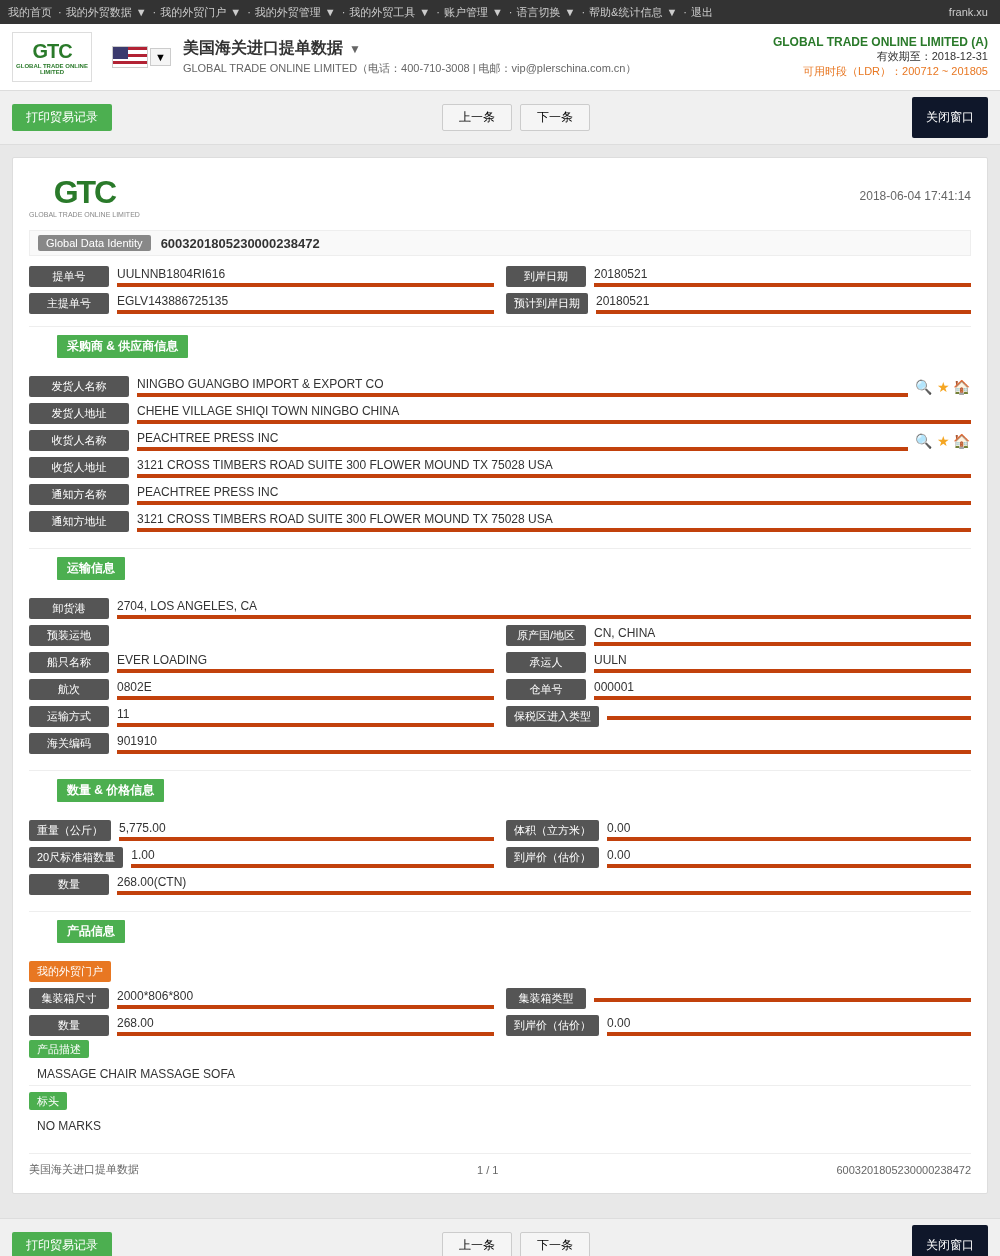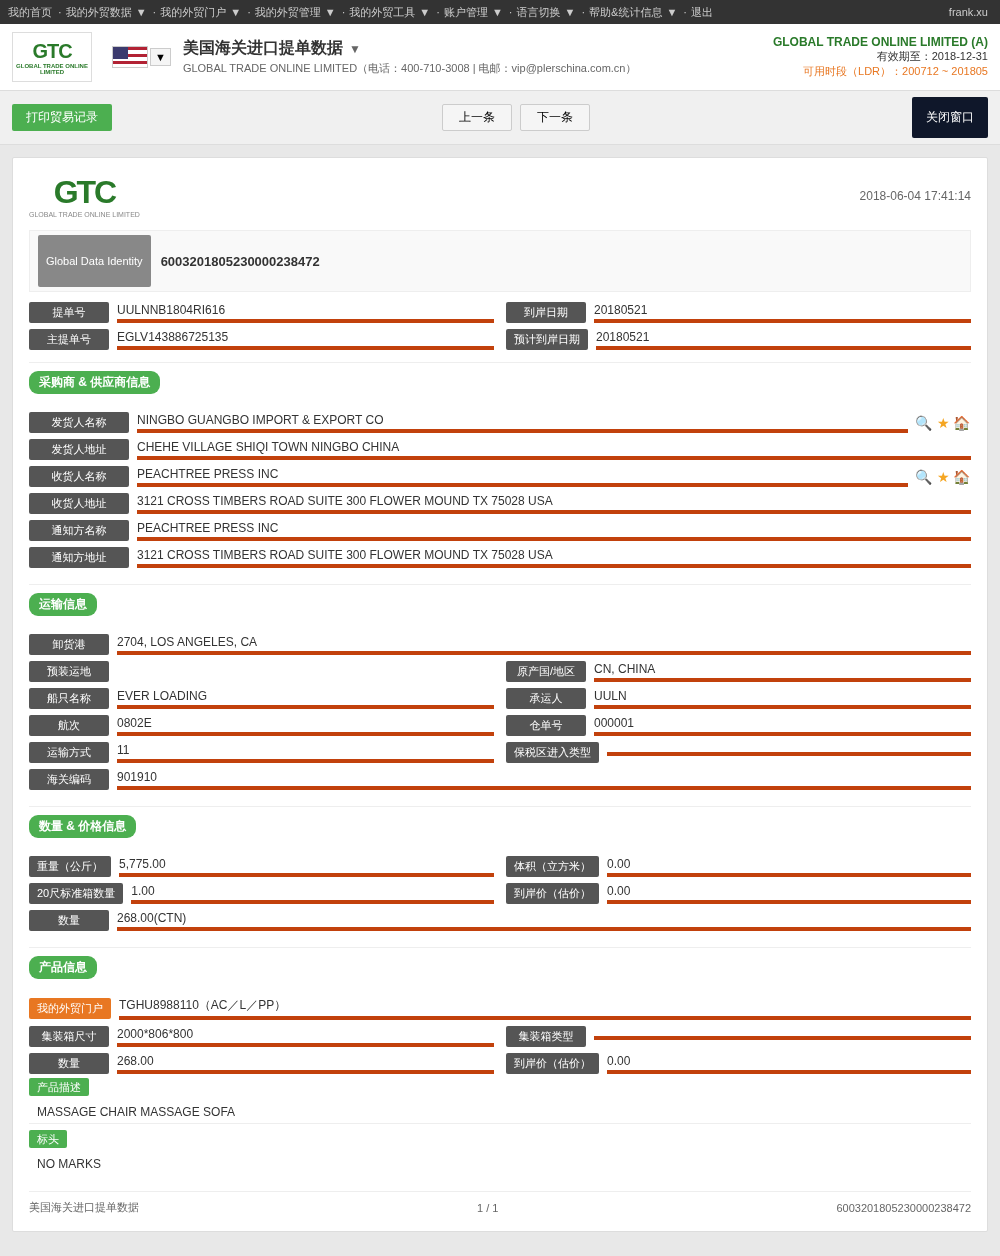--- a/index.html
+++ b/index.html
@@ -36,39 +36,39 @@
     
     .main-content { padding: 12px; }
     .record-card { background: #fff; border: 1px solid #ddd; border-radius: 2px; padding: 16px; margin-bottom: 12px; }
     
     
     .card-header { display: flex; justify-content: space-between; align-items: center; margin-bottom: 12px; }
     .card-logo { display: flex; flex-direction: column; align-items: center; }
     .card-datetime { font-size: 12px; color: #666; }
 
     
-    .section-label { display: inline-block; background: #4CAF50; color: #fff; padding: 3px 10px; border-radius: 9px; font-size: 12px; font-weight: bold; margin-bottom: 10px; }
+    .section-label { display: inline-block; background: #4CAF50; color: #fff; padding: 3px 10px; border-radius: 1px; font-size: 12px; font-weight: bold; margin-bottom: 10px; margin-left: 28px; }
 
     
     .field-row { display: flex; align-items: center; margin-bottom: 6px; }
     .field-label { background: #555; color: #fff; padding: 3px 8px; border-radius: 2px; font-size: 11px; min-width: 80px; text-align: center; margin-right: 8px; white-space: nowrap; }
     .field-label.wide { min-width: 100px; }
     .field-value { flex: 1; font-size: 12px; color: #333; border-bottom: 4px solid #c2410c; padding-bottom: 2px; }
     .field-icons { display: flex; gap: 4px; margin-left: 8px; }
     .icon-search { color: #888; font-size: 14px; cursor: pointer; }
     .icon-star { color: #f5a623; font-size: 14px; cursor: pointer; }
     .icon-home { color: #4CAF50; font-size: 14px; cursor: pointer; }
 
     
     .field-row-double { display: flex; gap: 12px; margin-bottom: 6px; }
     .field-half { display: flex; align-items: center; flex: 1; }
 
     
     .gdi-row { display: flex; align-items: center; margin-bottom: 10px; background: #f9f9f9; padding: 4px 8px; border: 1px solid #eee; }
-    .gdi-label { background: #888; color: #fff; padding: 20px 8px; border-radius: 2px; font-size: 11px; margin-right: 10px; white-space: nowrap; }
+    .gdi-label { background: #888; color: #fff; padding: 2px 8px; border-radius: 2px; font-size: 11px; margin-right: 10px; white-space: nowrap; }
     .gdi-value { font-size: 13px; color: #333; font-weight: bold; }
 
     
     .section { margin-bottom: 16px; }
     .section-header { margin-bottom: 8px; }
 
     
     .card-footer { display: flex; justify-content: space-between; align-items: center; margin-top: 12px; font-size: 11px; color: #666; border-top: 1px solid #eee; padding-top: 8px; }
 
     
@@ -351,21 +351,20 @@
 
     <hr class="divider">
 
     <div class="section">
       <div class="section-header">
         <span class="section-label">产品信息</span>
       </div>
 
       <div class="field-row">
         <span class="label-orange">我的外贸门户</span>
-        <span class="field-value">TGHU8988110（AC／L／PP）</span>
       </div>
 
       <div class="field-row-double">
         <div class="field-half">
           <span class="field-label">集装箱尺寸</span>
           <span class="field-value">2000*806*800</span>
         </div>
         <div class="field-half">
           <span class="field-label">集装箱类型</span>
           <span class="field-value"></span>

